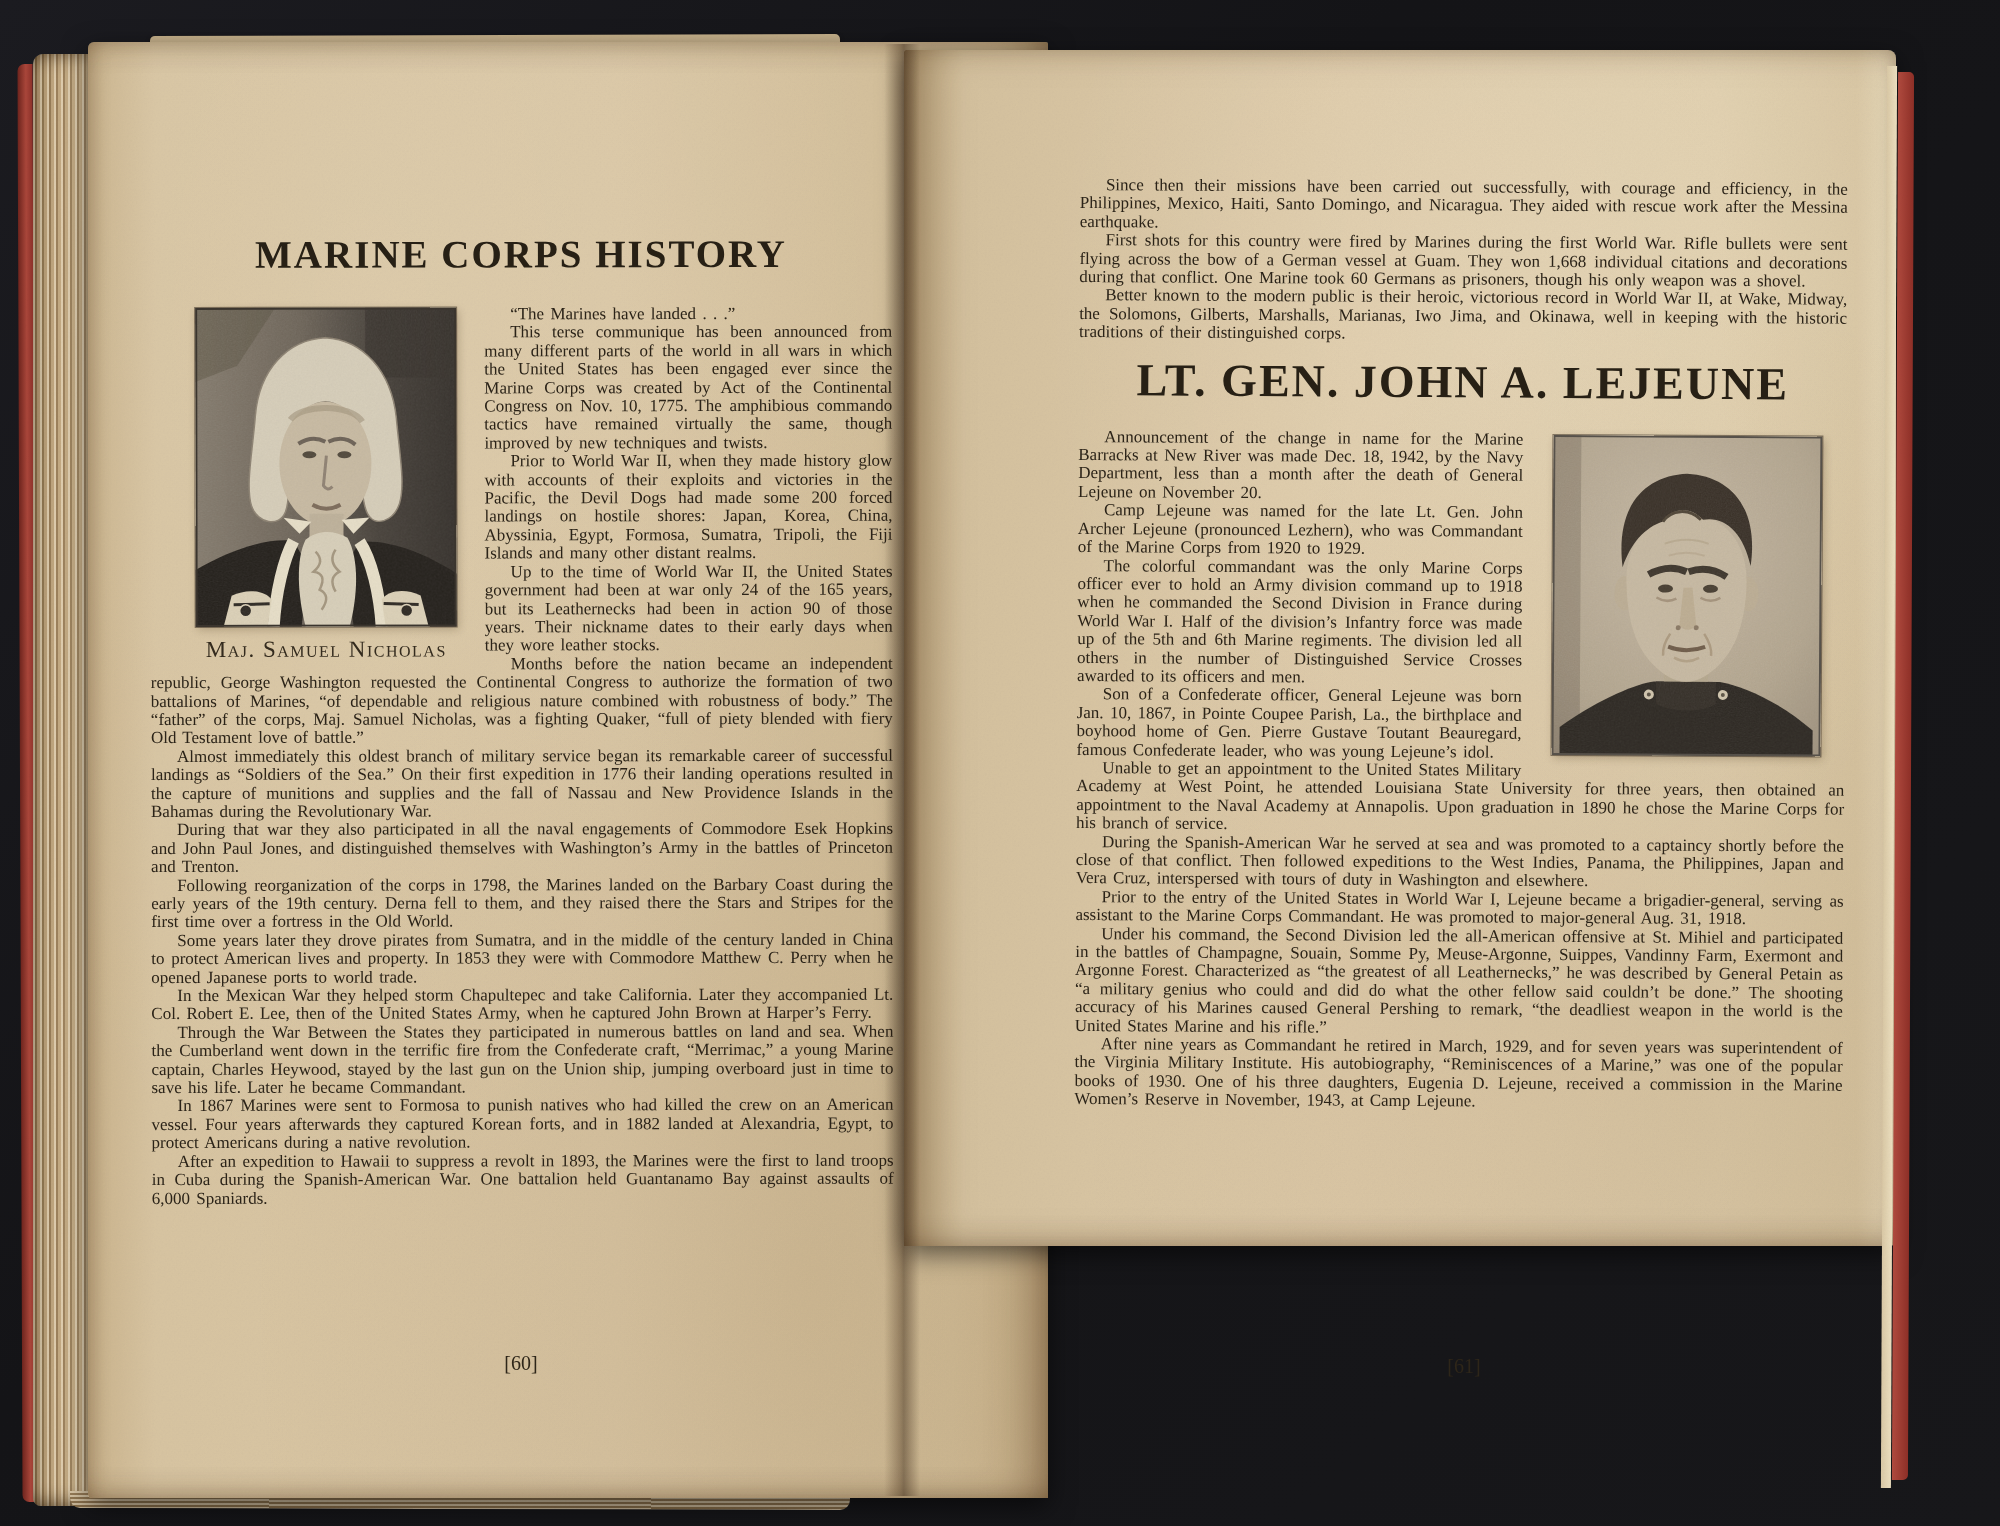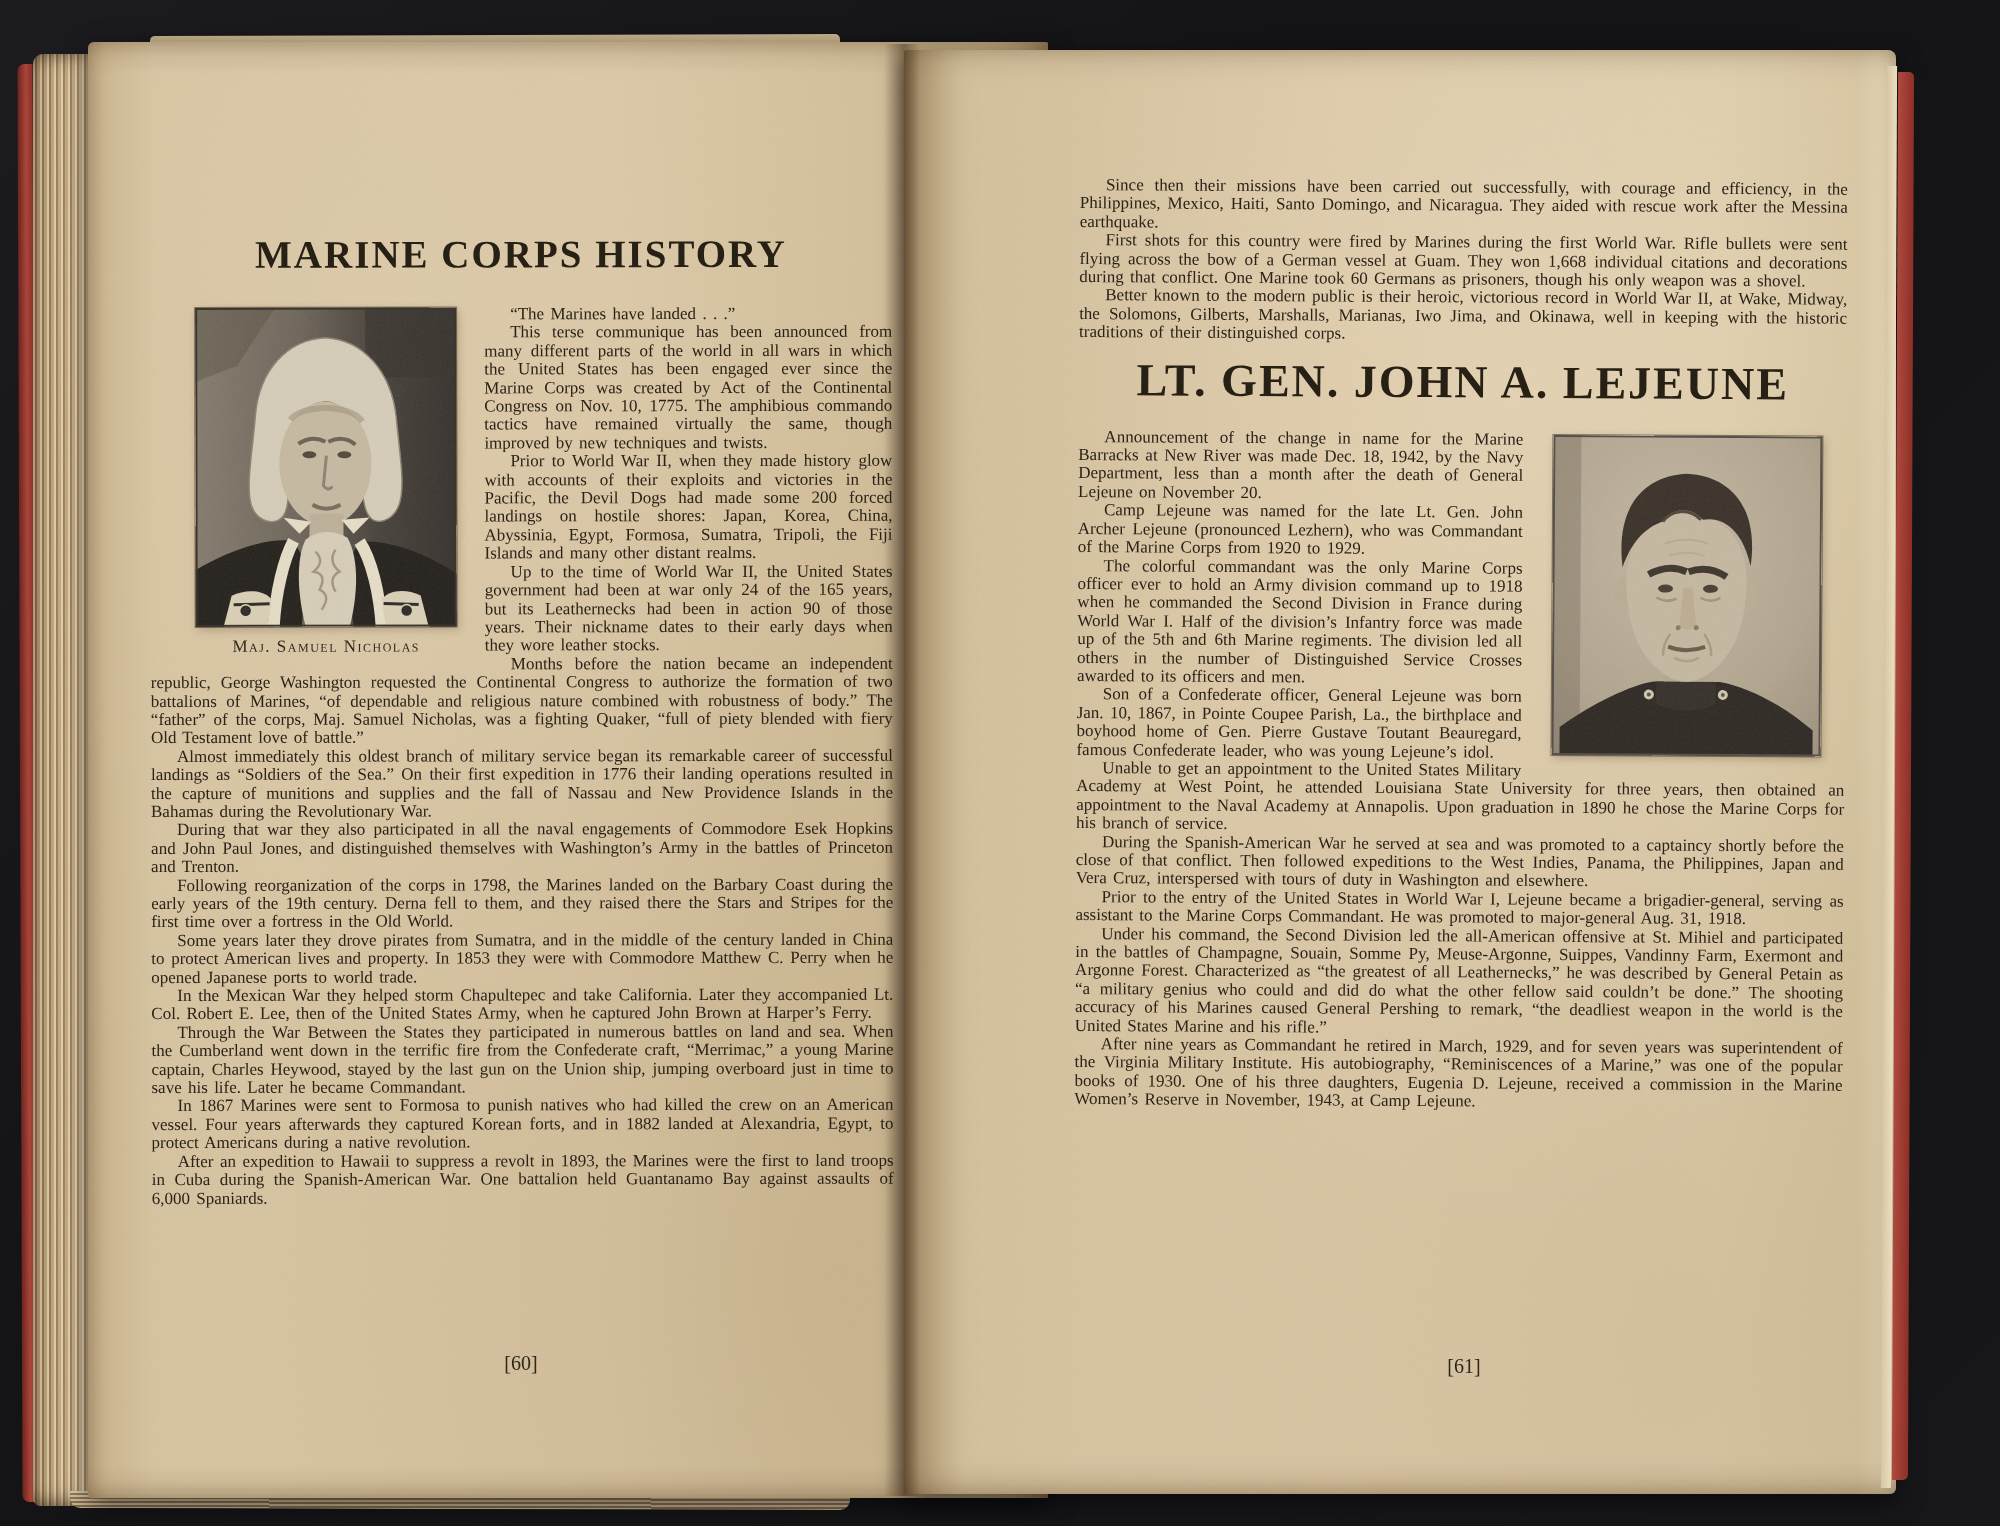--- a/index.html
+++ b/index.html
@@ -54,21 +54,21 @@
       linear-gradient(to right,#c9b28b 0%,#d7c4a1 7%,#dac7a5 55%,#d2be99 90%,#c9b28b 100%);
     border-radius:6px 2px 0 4px;
     box-shadow:
       inset -34px 0 48px -22px rgba(74,45,18,.45),
       inset 10px 0 22px -10px rgba(74,45,18,.30),
       inset 0 14px 30px -14px rgba(74,45,18,.26),
       inset 0 -16px 30px -16px rgba(74,45,18,.32),
       0 8px 26px rgba(0,0,0,.55);
   }
   .page-right{
-    left:904px;top:50px;width:992px;height:1444px;
+    left:904px;top:50px;width:992px;height:1196px;
     background:
       radial-gradient(ellipse at 60% 25%,rgba(255,250,235,.12),transparent 55%),
       radial-gradient(ellipse at 80% 90%,rgba(120,85,40,.12),transparent 55%),
       linear-gradient(to right,#c2ab83 0%,#d4c19e 6%,#decbaa 45%,#e0cfae 82%,#d9c7a4 96%,#e4d6b7 100%);
     border-radius:2px 8px 6px 0;
     box-shadow:
       inset 36px 0 52px -24px rgba(74,45,18,.5),
       inset -10px 0 20px -10px rgba(74,45,18,.22),
       inset 0 12px 26px -14px rgba(74,45,18,.22),
       inset 0 -16px 30px -16px rgba(74,45,18,.32),
@@ -88,21 +88,21 @@
     margin:0;font-size:17px;line-height:18.4px;text-align:justify;
     text-indent:26px;word-spacing:.12em;color:var(--ink,#2b2318);
   }
   figure{margin:0;}
   .nicholas-fig{float:left;width:261px;margin:2px 28px 8px 45px;}
   .lejeune-fig{float:right;width:269px;margin:4px 24px 10px 30px;}
   .photo{display:block;box-shadow:0 0 0 1px rgba(58,48,36,.55),2px 3px 8px rgba(60,38,15,.25);}
   .photo svg{display:block;}
   figcaption{
     margin-top:10px;text-align:center;font-variant:small-caps;
-    font-size:17px;letter-spacing:1.5px;color:#342b1e;
+    font-size:23px;letter-spacing:1.5px;color:#342b1e;
   }
   .page-number{position:absolute;text-align:center;font-size:20px;color:#2e2619;}
   .lp-number{left:62px;width:742px;top:1310px;}
   .rp-number{left:176px;width:768px;top:1305px;}
   
   .noise{position:absolute;inset:0;width:100%;height:100%;opacity:.05;mix-blend-mode:multiply;pointer-events:none;z-index:40;}
 </style>
 </head>
 <body>
 

